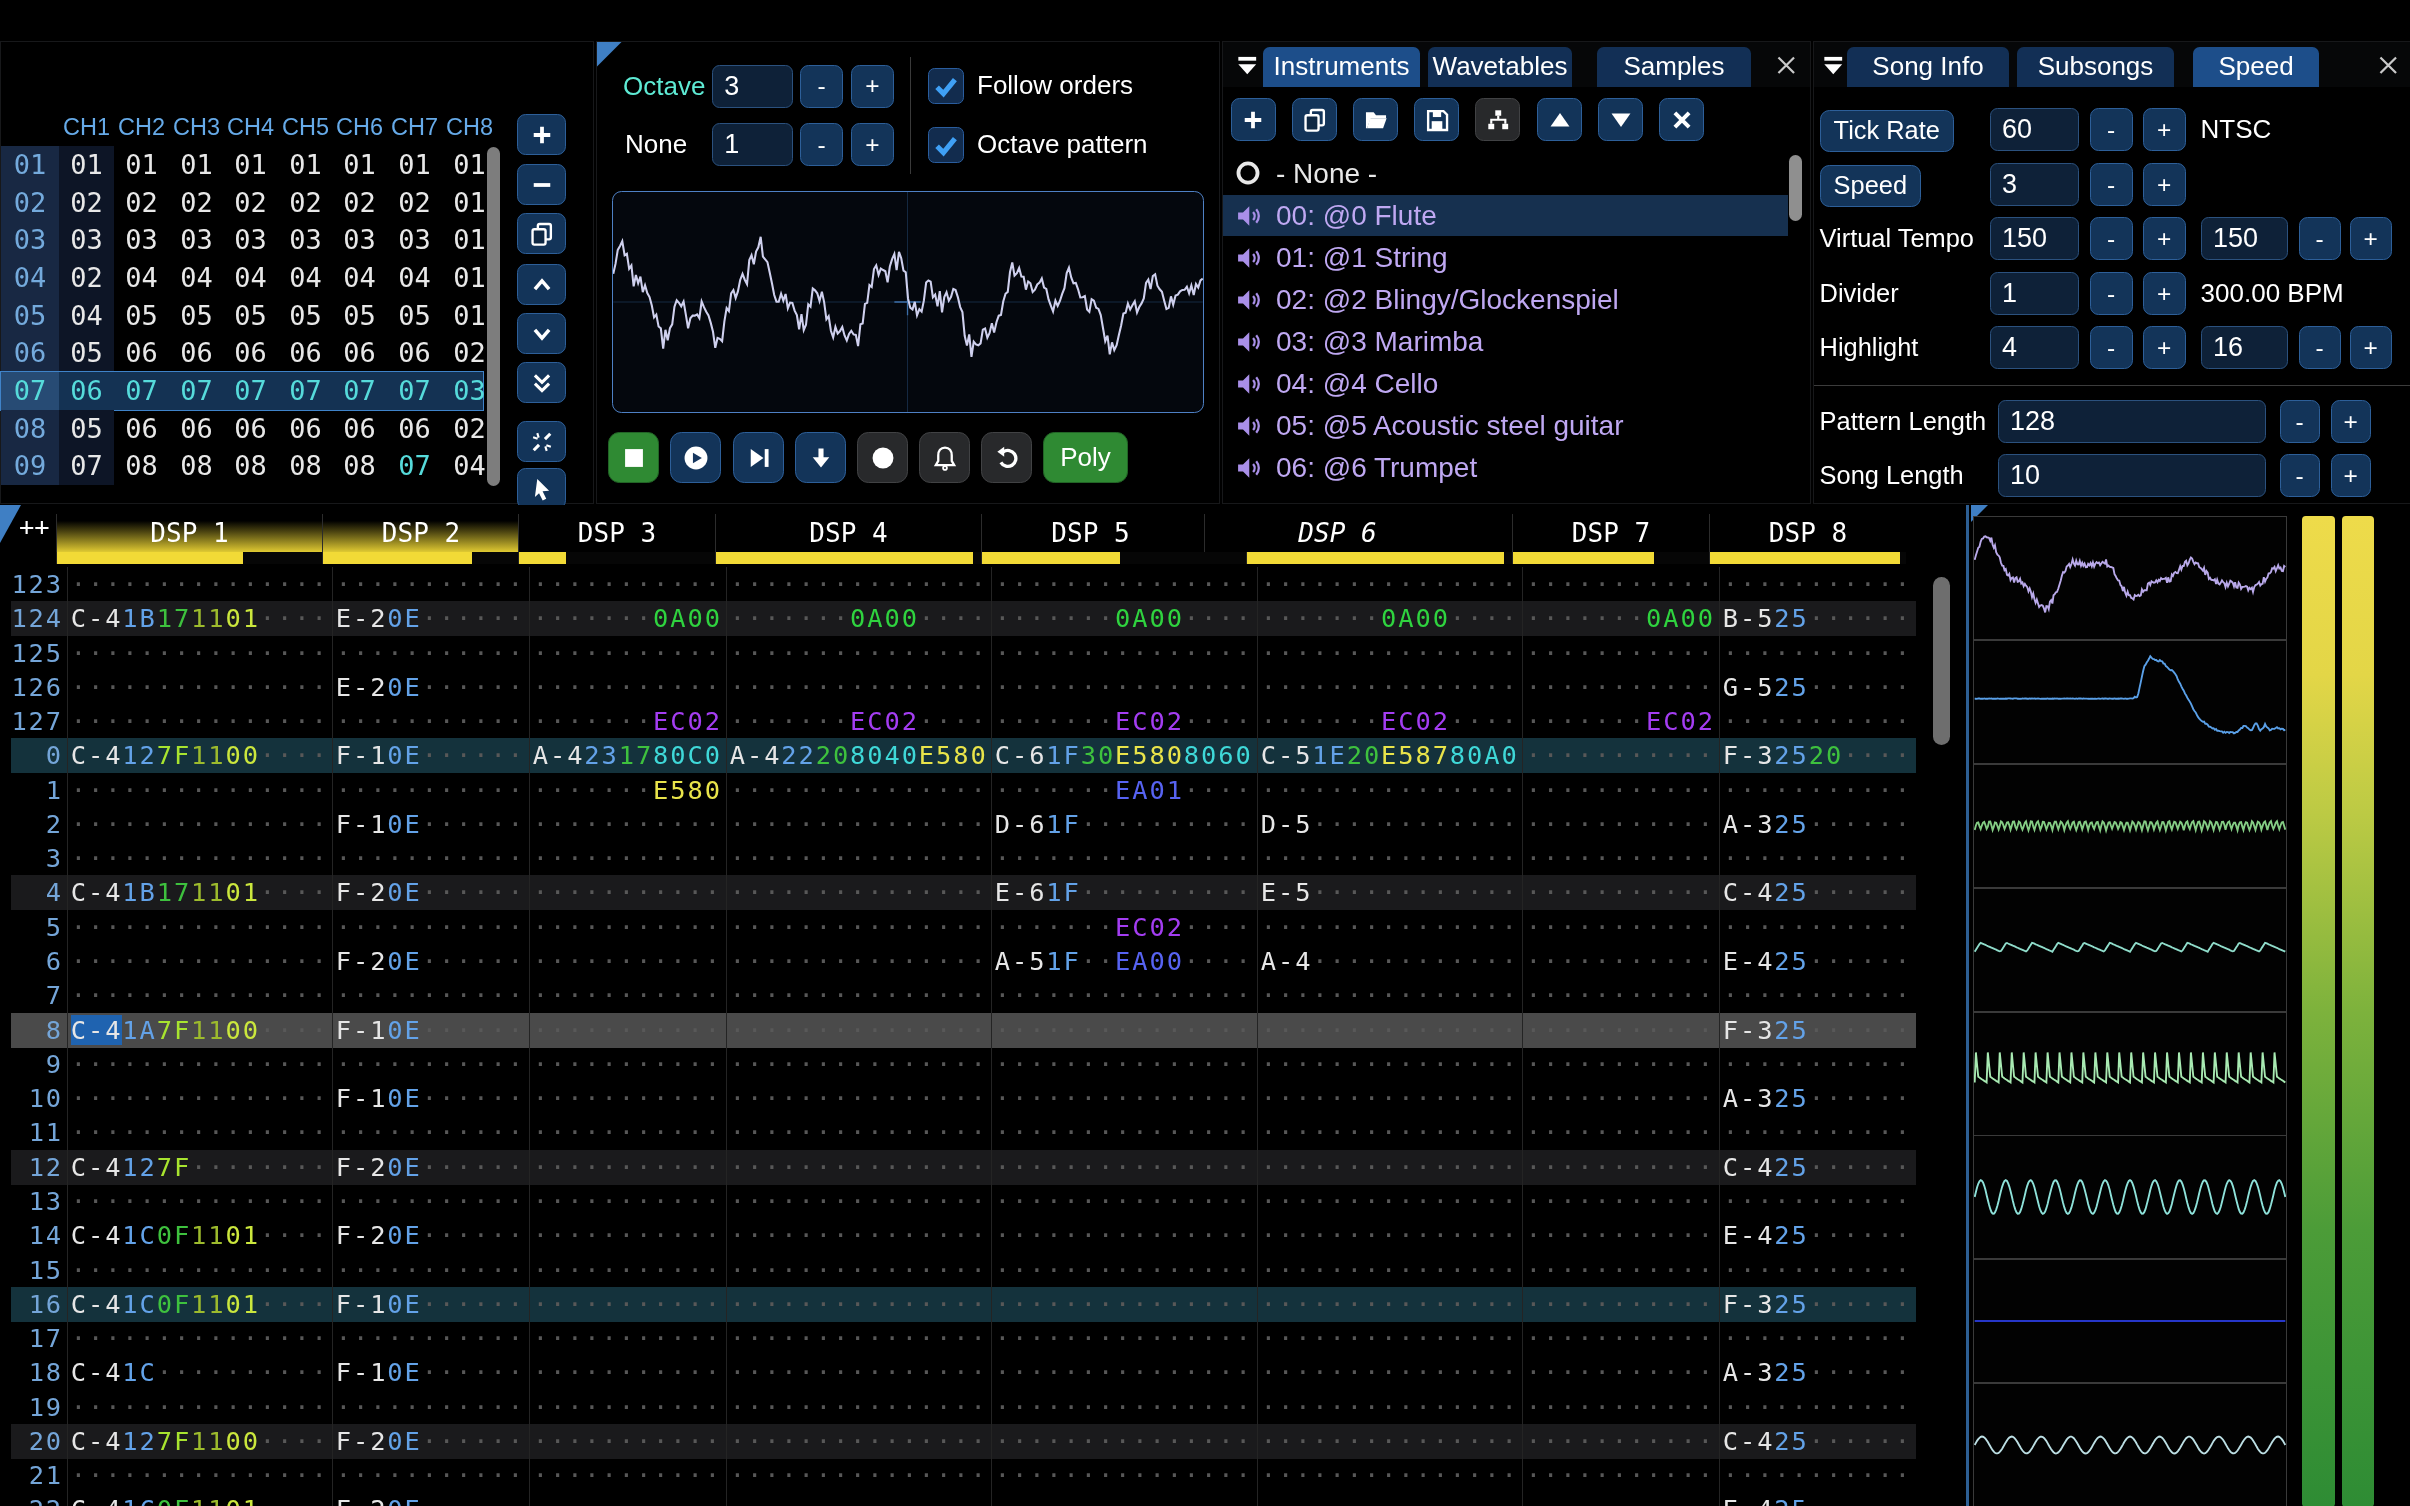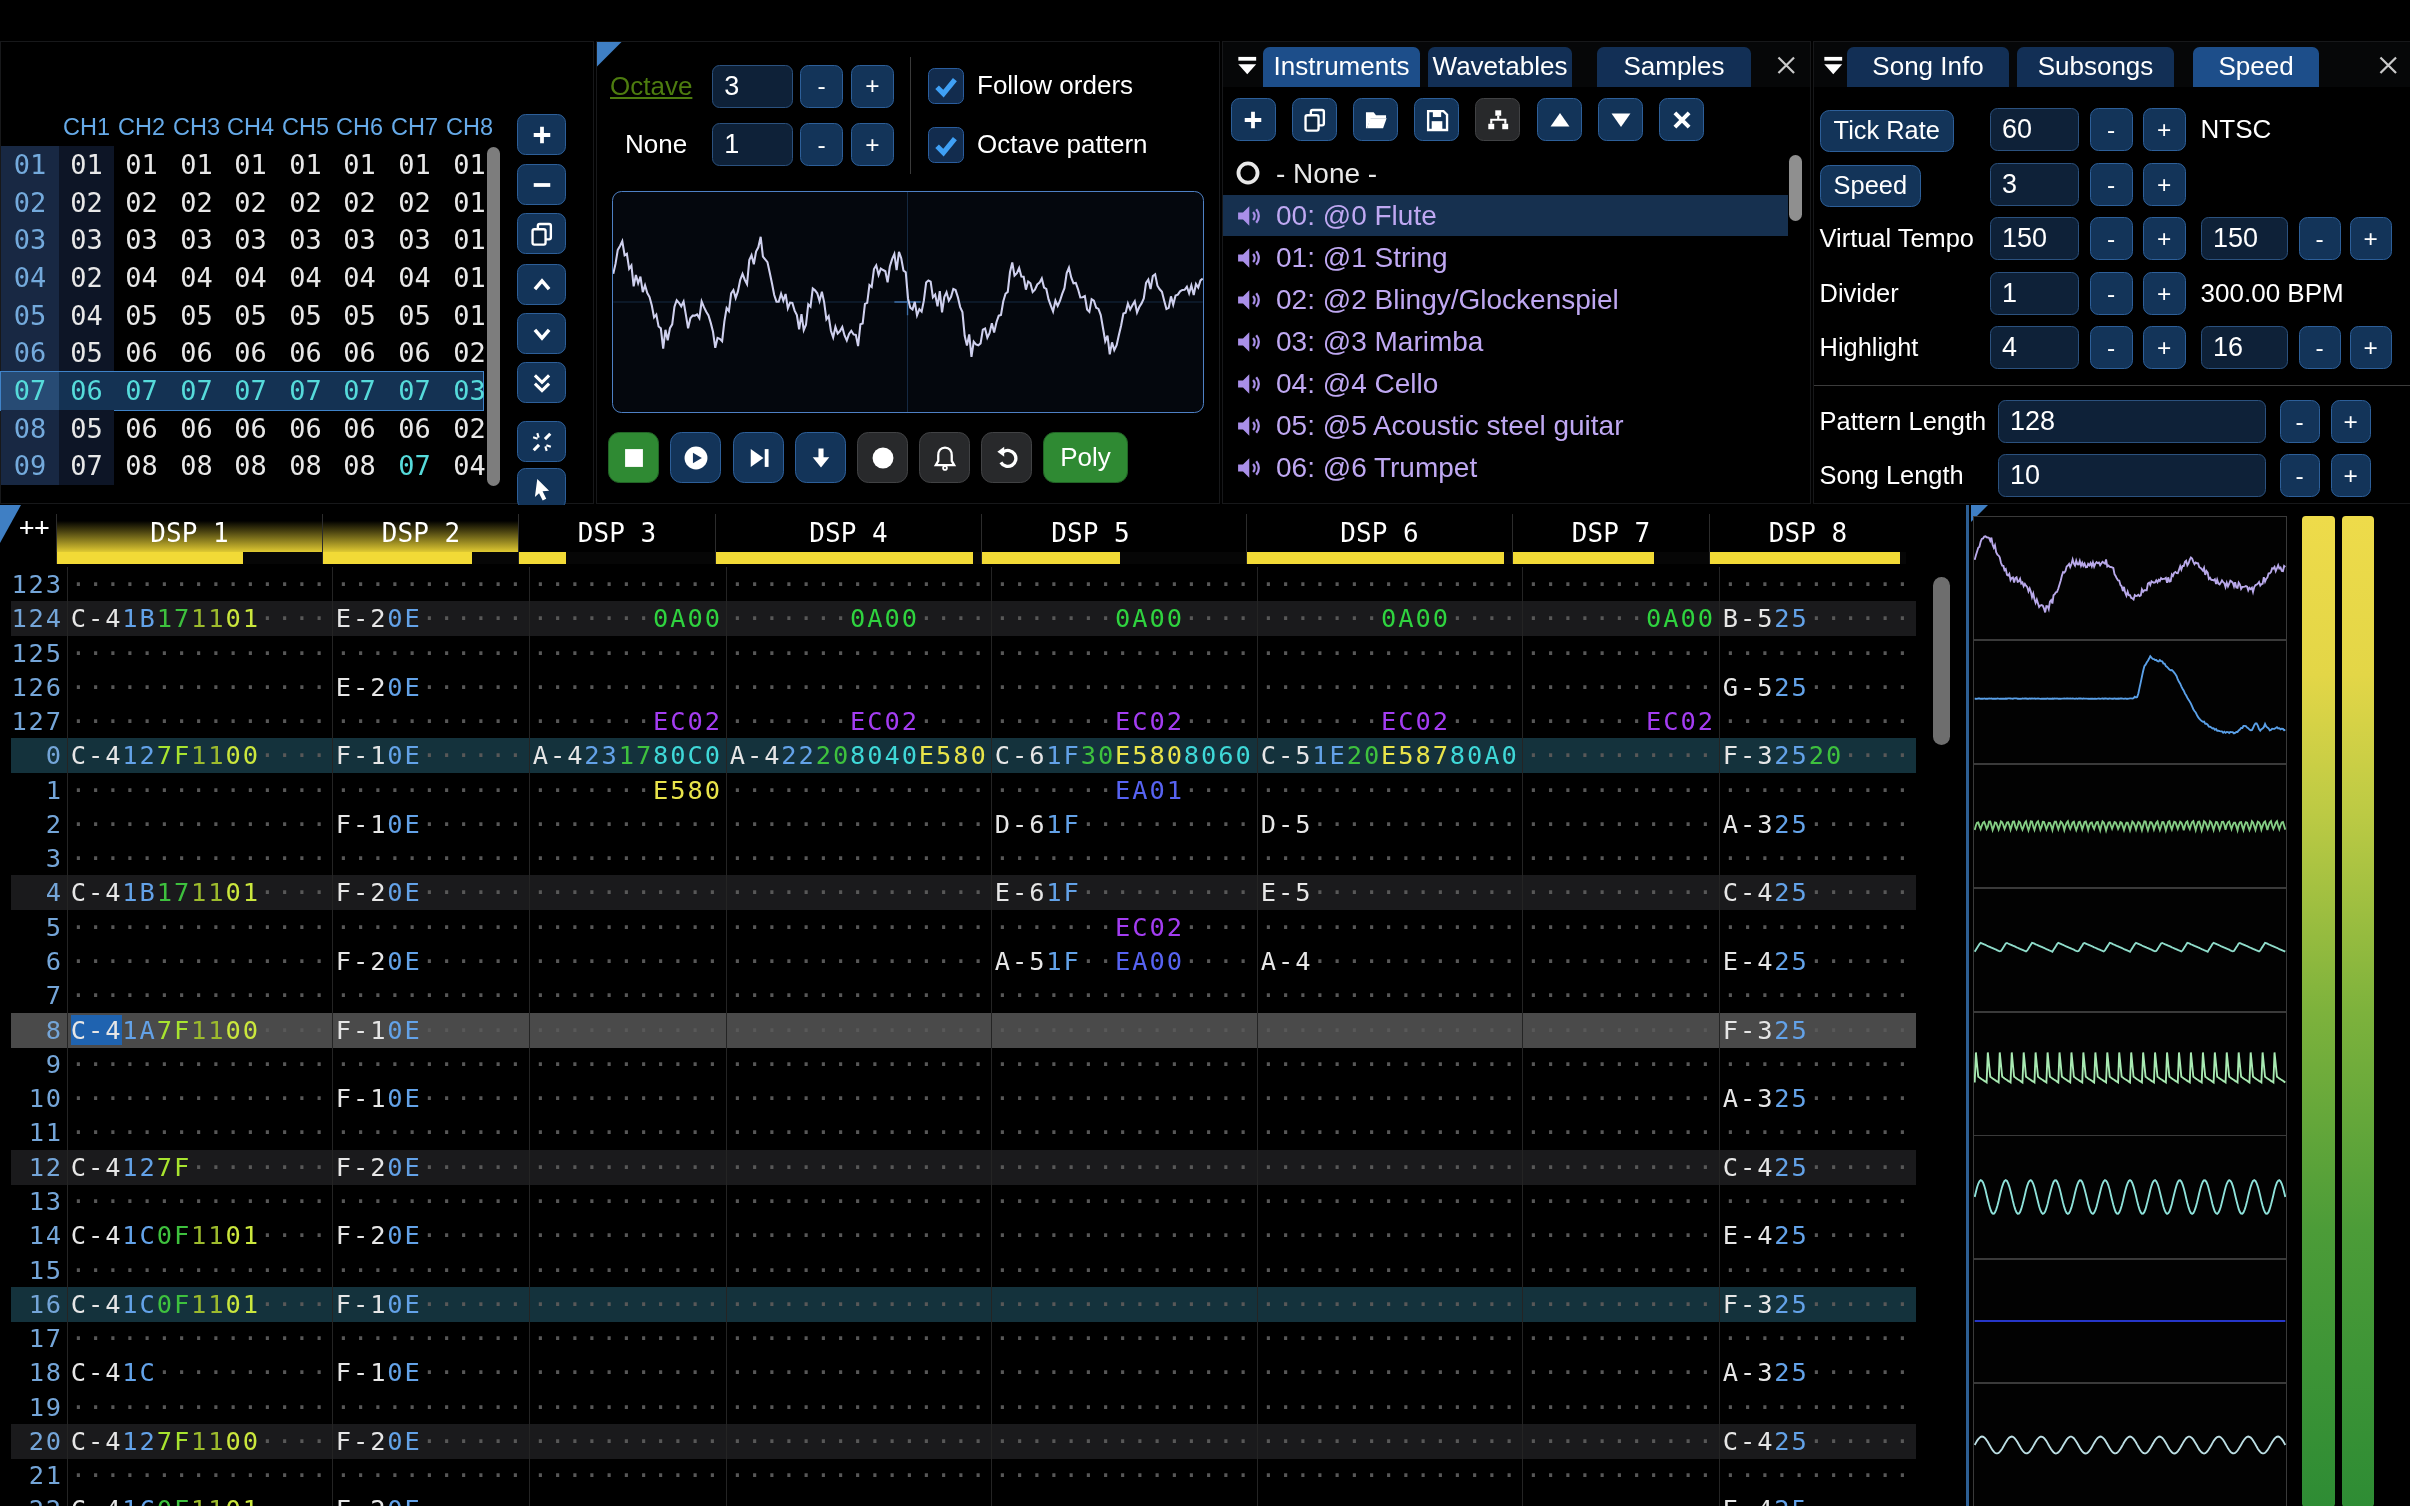--- a/index.html
+++ b/index.html
@@ -267,21 +267,21 @@
         <div class="sqbtn" style="position: absolute; left: 516px; top: 426px; width: 49px; height: 41px;">
           <svg width="26" height="26" viewBox="0 0 22 22">
             <polygon points="7,2.5 17,12.5 11.5,13 14.6,19.2 11.6,20.8 8.5,14.6 5,17.8" fill="#fff"></polygon>
           </svg>
         </div>
       </div>
   </div>
 
   <div class="win" id="win-controls" style="left:596px;top:41px;width:624px;height:463px;">
     <div class="wedge" style="left:0;top:0;"></div>
-    <div style="position:absolute;left:13px;top:22.6px;height:43px;display:flex;align-items:center;font-size:26px;color:#4d7c0f;text-decoration:underline;">Octave</div>
+    <div style="position:absolute;left:26px;top:22.6px;height:43px;display:flex;align-items:center;font-size:26px;color:#5eead4;">Octave</div>
     <div class="valbox" style="position:absolute;left:115px;top:22.6px;width:81px;height:43px;">3</div>
     <div class="sqbtn pm" style="position:absolute;left:203px;top:22.6px;width:43px;height:43px;">-</div>
     <div class="sqbtn pm" style="position:absolute;left:254px;top:22.6px;width:43px;height:43px;">+</div>
     <div style="position:absolute;left:28px;top:81px;height:43px;display:flex;align-items:center;font-size:26px;color:#fff;">None</div>
     <div class="valbox" style="position:absolute;left:115px;top:81px;width:81px;height:43px;">1</div>
     <div class="sqbtn pm" style="position:absolute;left:203px;top:81px;width:43px;height:43px;">-</div>
     <div class="sqbtn pm" style="position:absolute;left:254px;top:81px;width:43px;height:43px;">+</div>
     <div style="position:absolute;left:313px;top:15px;width:0.9px;height:117px;background:#3a3a3a;"></div>
     <div class="checkbox" style="position:absolute;left:331px;top:26px;">
       <svg width="28" height="28" viewBox="0 0 22 22">
@@ -550,21 +550,21 @@
 
   <div class="win mono" id="win-pattern" style="left:0;top:505px;width:1969px;height:1002px;border:none;">
     <div class="wedge" style="left:0;top:0;width:21px;height:38px;"></div>
     <div style="position:absolute;left:19px;top:5.6px;font-size:25.4px;color:#fff;z-index:2;">++</div>
     <div id="pat-header">
         <div class="pch mono glow" style="left: 0px; width: 266px;">DSP 1</div>
         <div class="pch mono glow" style="left: 266px; width: 197px;">DSP 2</div>
         <div class="pch mono" style="left: 462px; width: 197px;">DSP 3</div>
         <div class="pch mono" style="left: 659px; width: 266px;">DSP 4</div>
         <div class="pch mono" style="left: 925px; width: 218px;">DSP 5</div>
-        <div class="pch mono" style="left: 1190px; width: 266px;">DSP 6</div>
+        <div class="pch mono" style="left: 1148px; width: 266px; font-style: italic;">DSP 6</div>
         <div class="pch mono" style="left: 1456px; width: 197px;">DSP 7</div>
         <div class="pch mono" style="left: 1653px; width: 197px;">DSP 8</div>
       </div>
     <div id="pat-meters">
         <div class="pmcell" style="left: 0px; width: 266px;">
           <div class="pmfill" style="width: 70%;"></div>
         </div>
         <div class="pmcell" style="left: 266px; width: 197px;">
           <div class="pmfill" style="width: 76%;"></div>
         </div>

